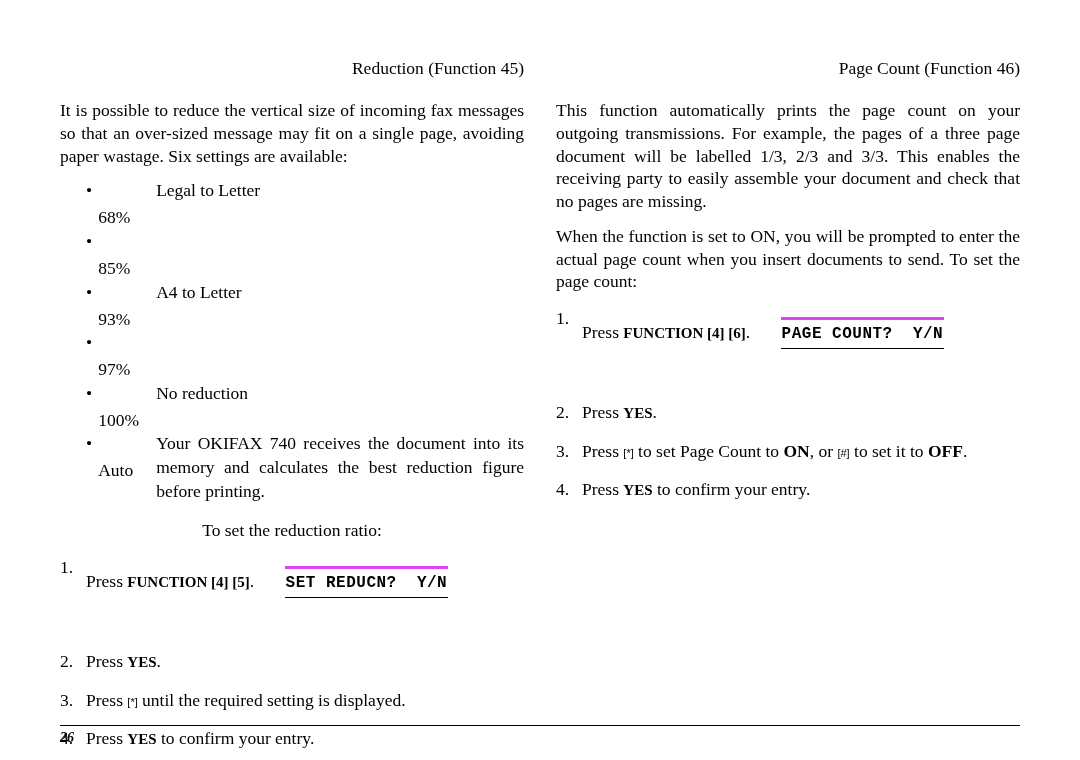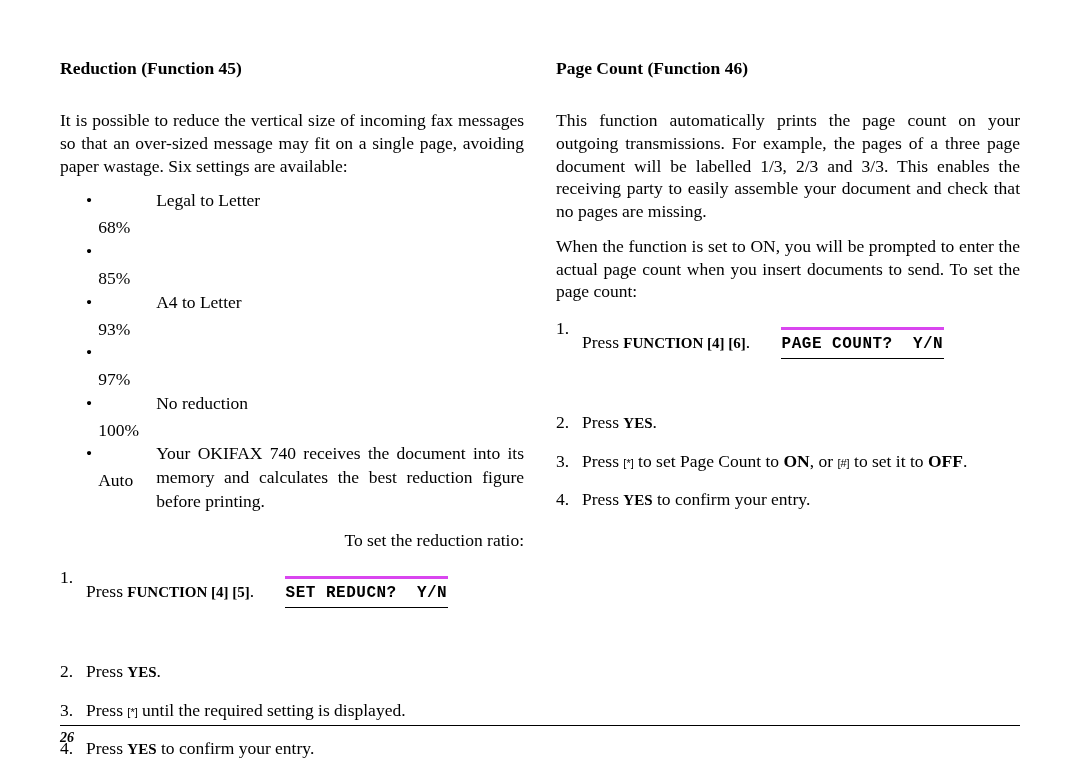--- a/index.html
+++ b/index.html
@@ -15,23 +15,23 @@
     }
     .columns {
       display: flex;
       gap: 32px;
     }
     .col {
       flex: 1;
       text-align: justify;
     }
     .section-heading {
-      font-weight: bold;
-      margin-bottom: 30px;
-      text-align: left;
+      font-weight: normal;
+      margin-bottom: 20px;
+      text-align: right;
     }
     p {
       margin-bottom: 12px;
       line-height: 1.3;
     }
     .bullet-list {
       margin: 12px 0 16px 0;
     }
     .bullet-row {
       display: flex;
@@ -99,21 +99,21 @@
     .page-number {
       position: absolute;
       left: 60px;
       bottom: 14px;
       font-style: italic;
       font-weight: bold;
       font-size: 14px;
       text-align: right;
     }
     .toset {
-      text-align: right;
+      text-align: center;
       margin-top: 8px;
     }
   </style>
 </head>
 <body>
 
 <div class="columns">
 
   <div class="col">
     <div class="section-heading">Reduction (Function 45)</div>

